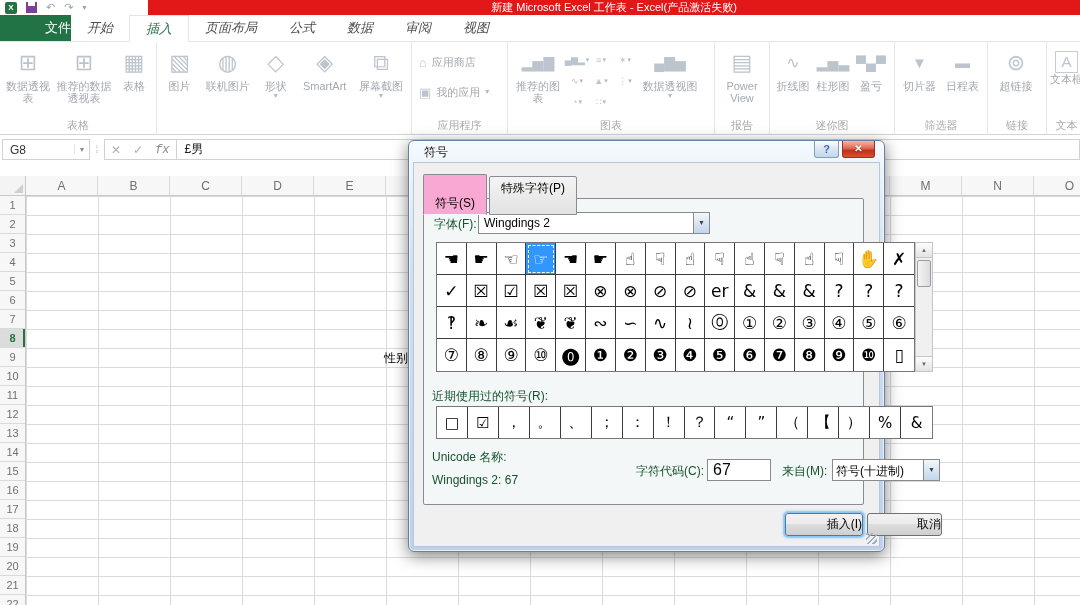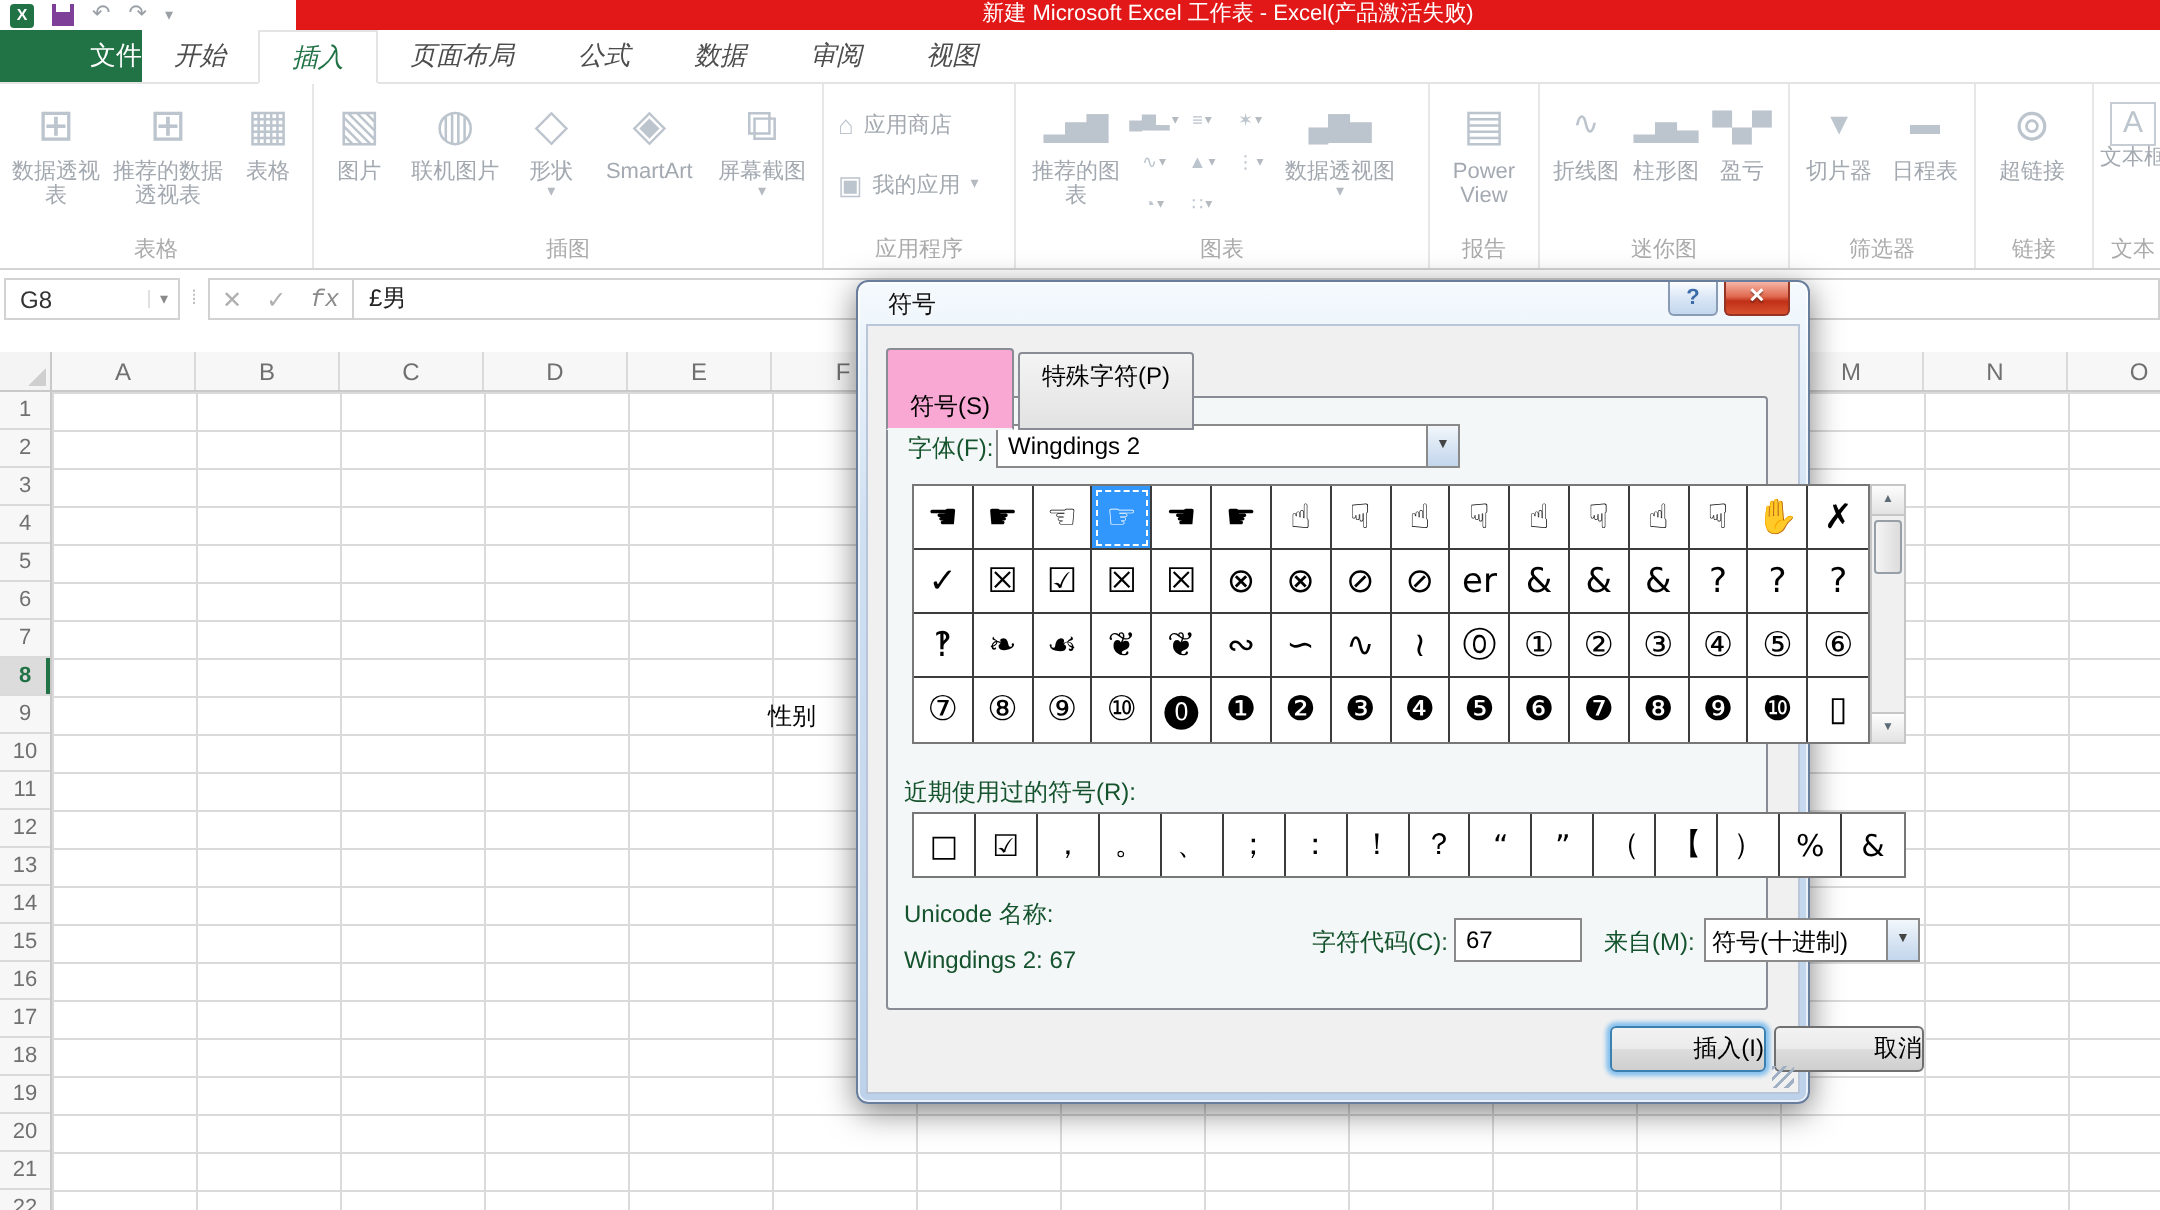--- a/index.html
+++ b/index.html
@@ -78,21 +78,21 @@
   .rowhead.sel { background:#dcdcdc; color:#217346; font-weight:bold;
                  box-shadow:inset -2px 0 0 #217346; }
   .cells { position:absolute; left:26px; top:20px; right:0; bottom:0;
            background-image:linear-gradient(to right,#dadada 1px,transparent 1px),
                             linear-gradient(to bottom,#dadada 1px,transparent 1px);
            background-size:72px 19px; }
   .celltext { position:absolute; left:336px; top:153px; width:46px; height:19px; overflow:hidden;
               font-size:12px; color:#000; line-height:19px; text-align:right; }
 
   
-  .dialog { position:absolute; left:428px; top:140px; width:477px; height:412px;
+  .dialog { position:absolute; left:408px; top:140px; width:477px; height:412px;
             background:linear-gradient(#f5fafe,#cfe0f2 30%,#bdd2ea);
             border:1px solid #697d9c; border-radius:6px;
             box-shadow:0 4px 16px rgba(0,0,0,.5), inset 0 0 0 1px rgba(255,255,255,.65); }
   .dtitle { position:absolute; left:15px; top:3px; font-size:12px; color:#111;
             text-shadow:0 0 4px #fff; }
   .dhelp { position:absolute; right:45px; top:0; width:25px; height:17px;
            background:linear-gradient(#fcfdfe,#d9e6f5 50%,#c3d7ee);
            border:1px solid #8a9cb5; border-top:none; border-radius:0 0 3px 3px;
            color:#3c6ca8; font-size:11px; font-weight:bold; text-align:center; line-height:16px; }
   .dclose { position:absolute; right:9px; top:0; width:33px; height:17px;
@@ -136,21 +136,21 @@
             border-radius:2px; background:linear-gradient(to right,#f4f4f4,#dcdcdc); }
 
   .recgrid { position:absolute; left:22px; top:243px; width:497px; display:grid;
              grid-template-columns:repeat(16,1fr); background:#fff; border:1px solid #777; }
   .reccell { height:31px; border-right:1px solid #3c3c3c; display:flex; align-items:center;
              justify-content:center; font-size:15px; color:#000;
              font-family:"DejaVu Sans", sans-serif; }
   .reccell:nth-child(16n) { border-right:none; }
 
   .ccinput { position:absolute; width:64px; height:22px; background:#fff; border:1px solid #8a8a8a;
-             font-size:12px; padding:2px 5px; font-family:"Liberation Sans", sans-serif; }
+             font-size:16px; padding:2px 5px; font-family:"Liberation Sans", sans-serif; }
 
   .w7btn { position:absolute; height:23px; font-size:12px; color:#000; text-align:right;
            line-height:21px; border:1px solid #707070; border-radius:3px;
            background:linear-gradient(#f2f2f2,#ebebeb 50%,#dddddd 50%,#cfcfcf); }
   .w7btn.default { border-color:#3c7fb1; box-shadow:0 0 2px 2px #86c2ef; }
   .grip { position:absolute; right:2px; bottom:2px; width:11px; height:11px;
           background:repeating-linear-gradient(135deg,#9fb0c4 0 1.5px,transparent 1.5px 4px); }
 </style>
 </head>
 <body>
@@ -214,21 +214,20 @@
       <div class="rbig" style="width:60px">
         <span class="ric">◈</span>
         <span class="rtx">SmartArt</span>
       </div>
       <div class="rbig" style="width:55px">
         <span class="ric">⧉</span>
         <span class="rtx">屏幕截图</span>
         <span class="arrow">▾</span>
       </div>
     </div>
-    <div class="gname">插图</div>
   </div>
 
   <div class="rgroup" style="width:96px">
     <div class="gbody" style="flex-direction:column;align-items:flex-start;gap:6px;padding-top:8px">
       <div class="stackbtn">
         <span class="sic">⌂</span>
         <span>应用商店</span>
       </div>
       <div class="stackbtn">
         <span class="sic">▣</span>

